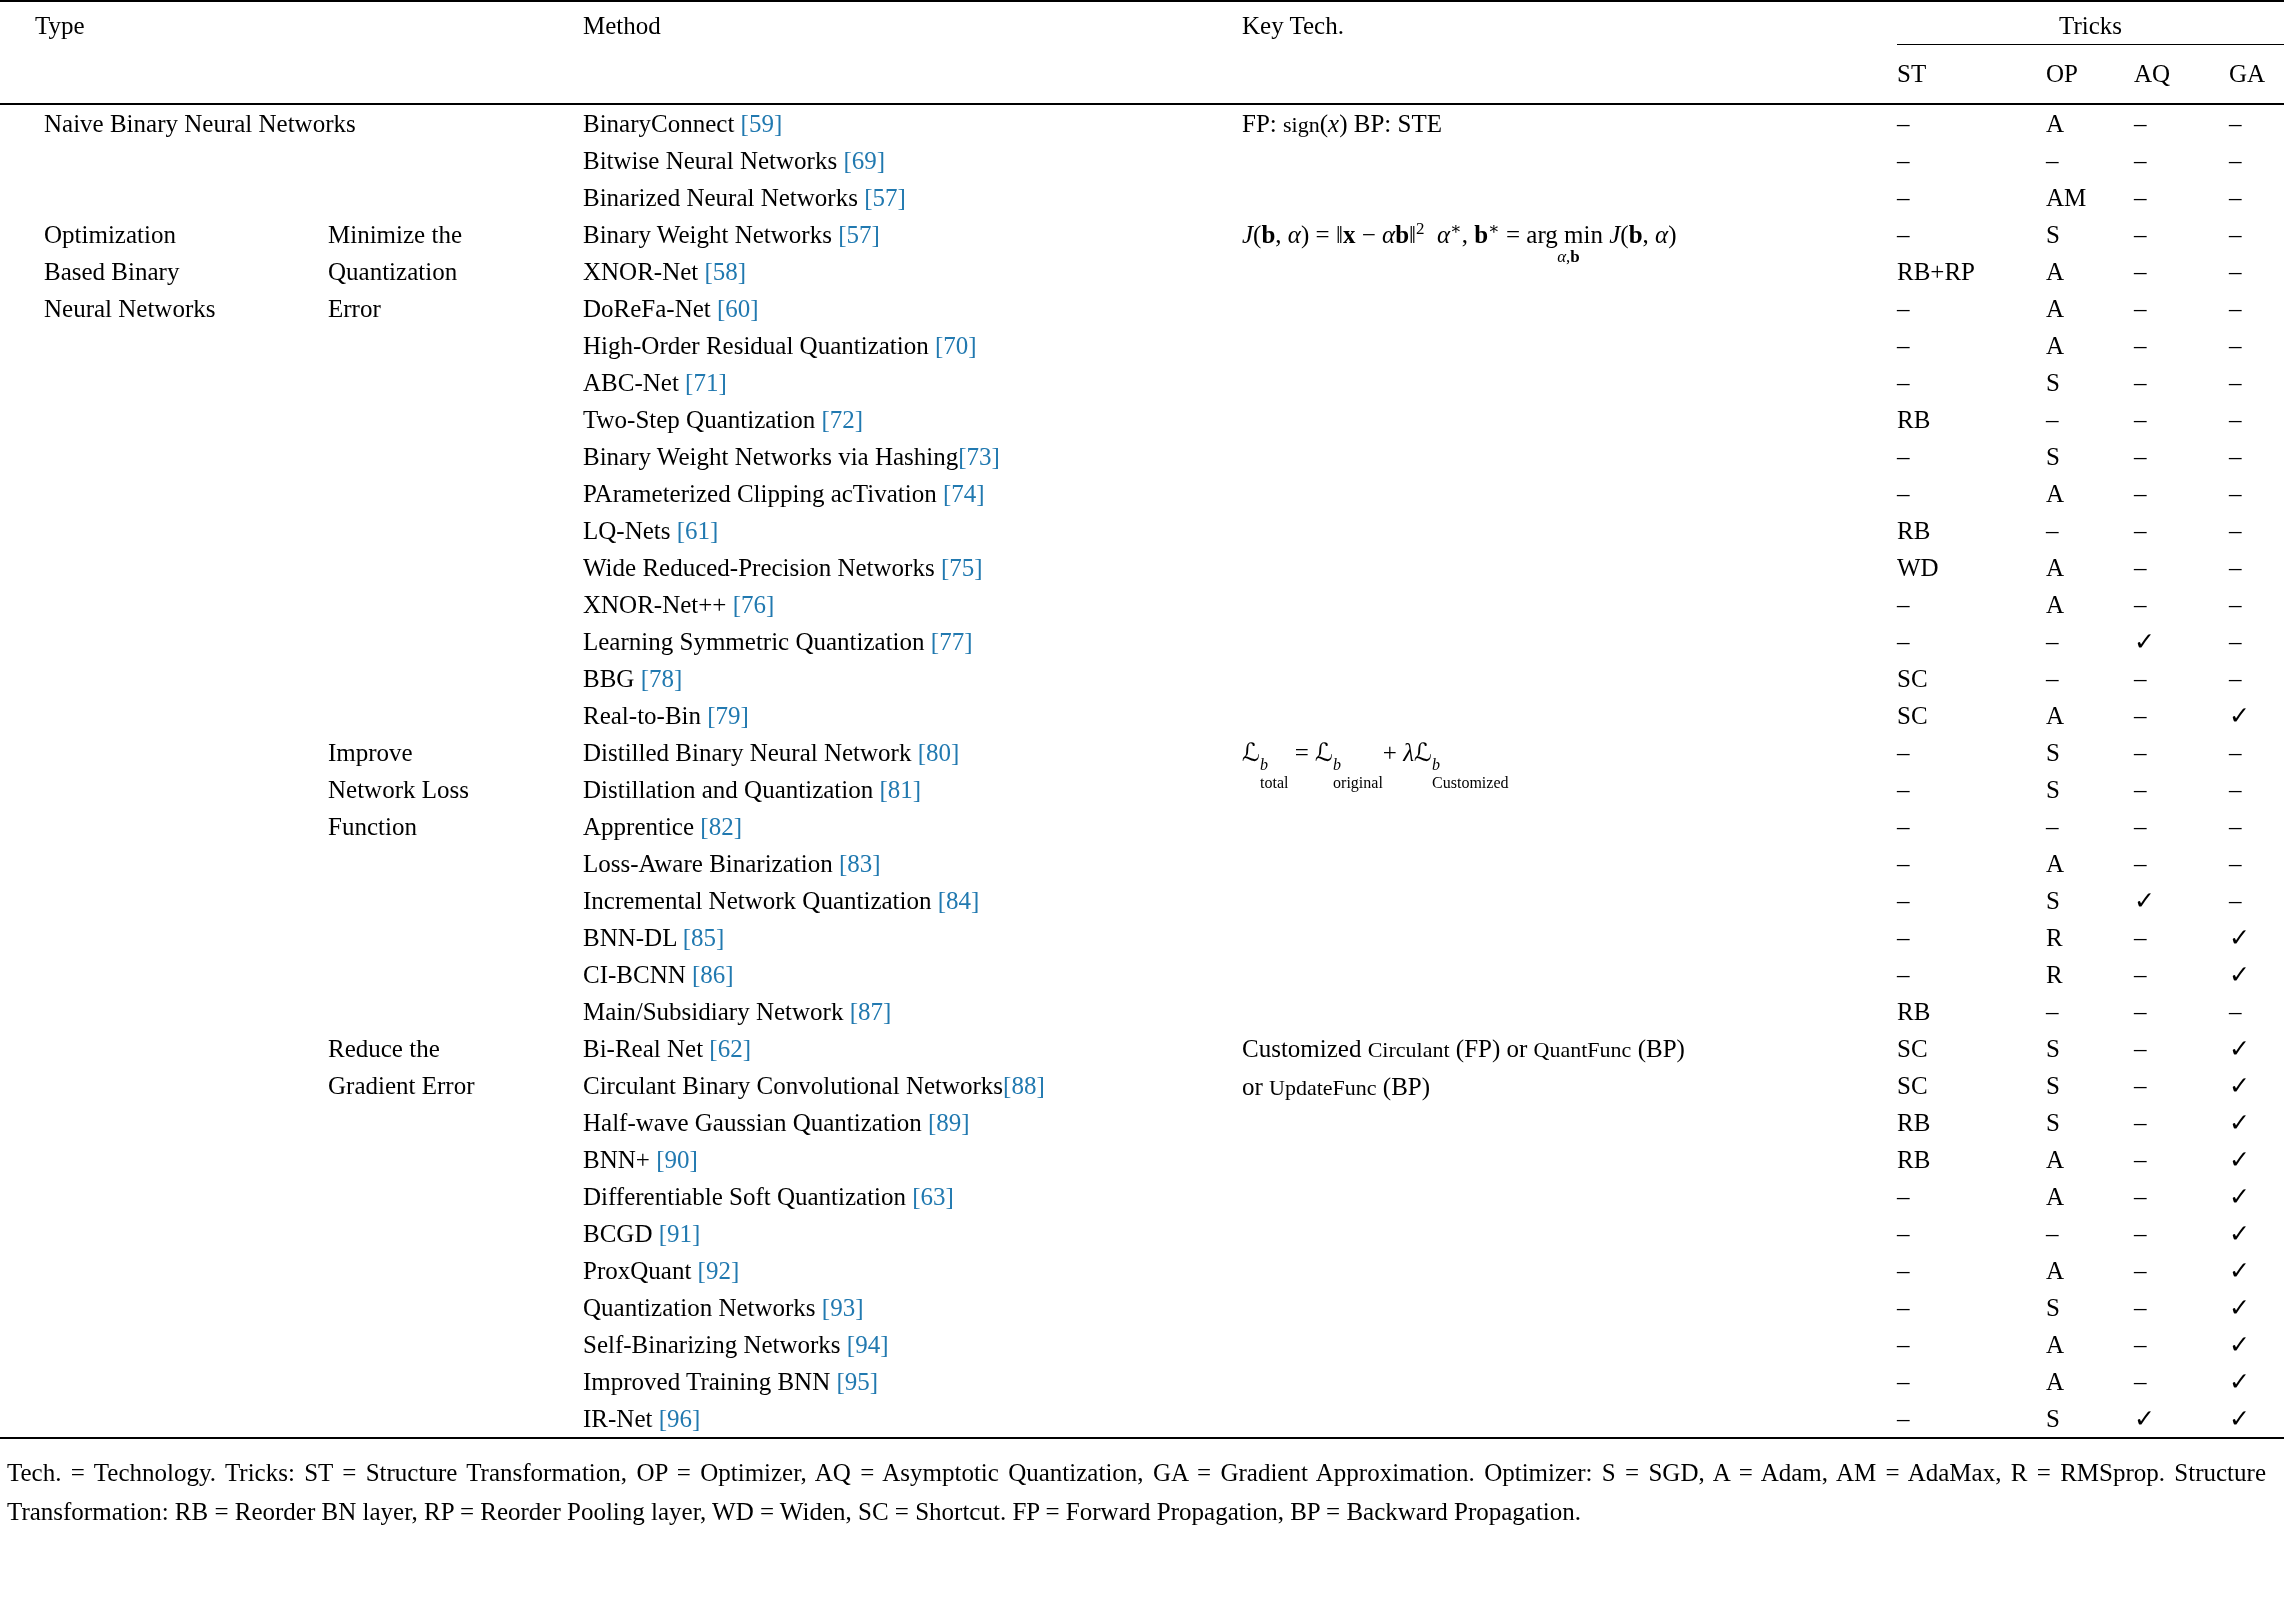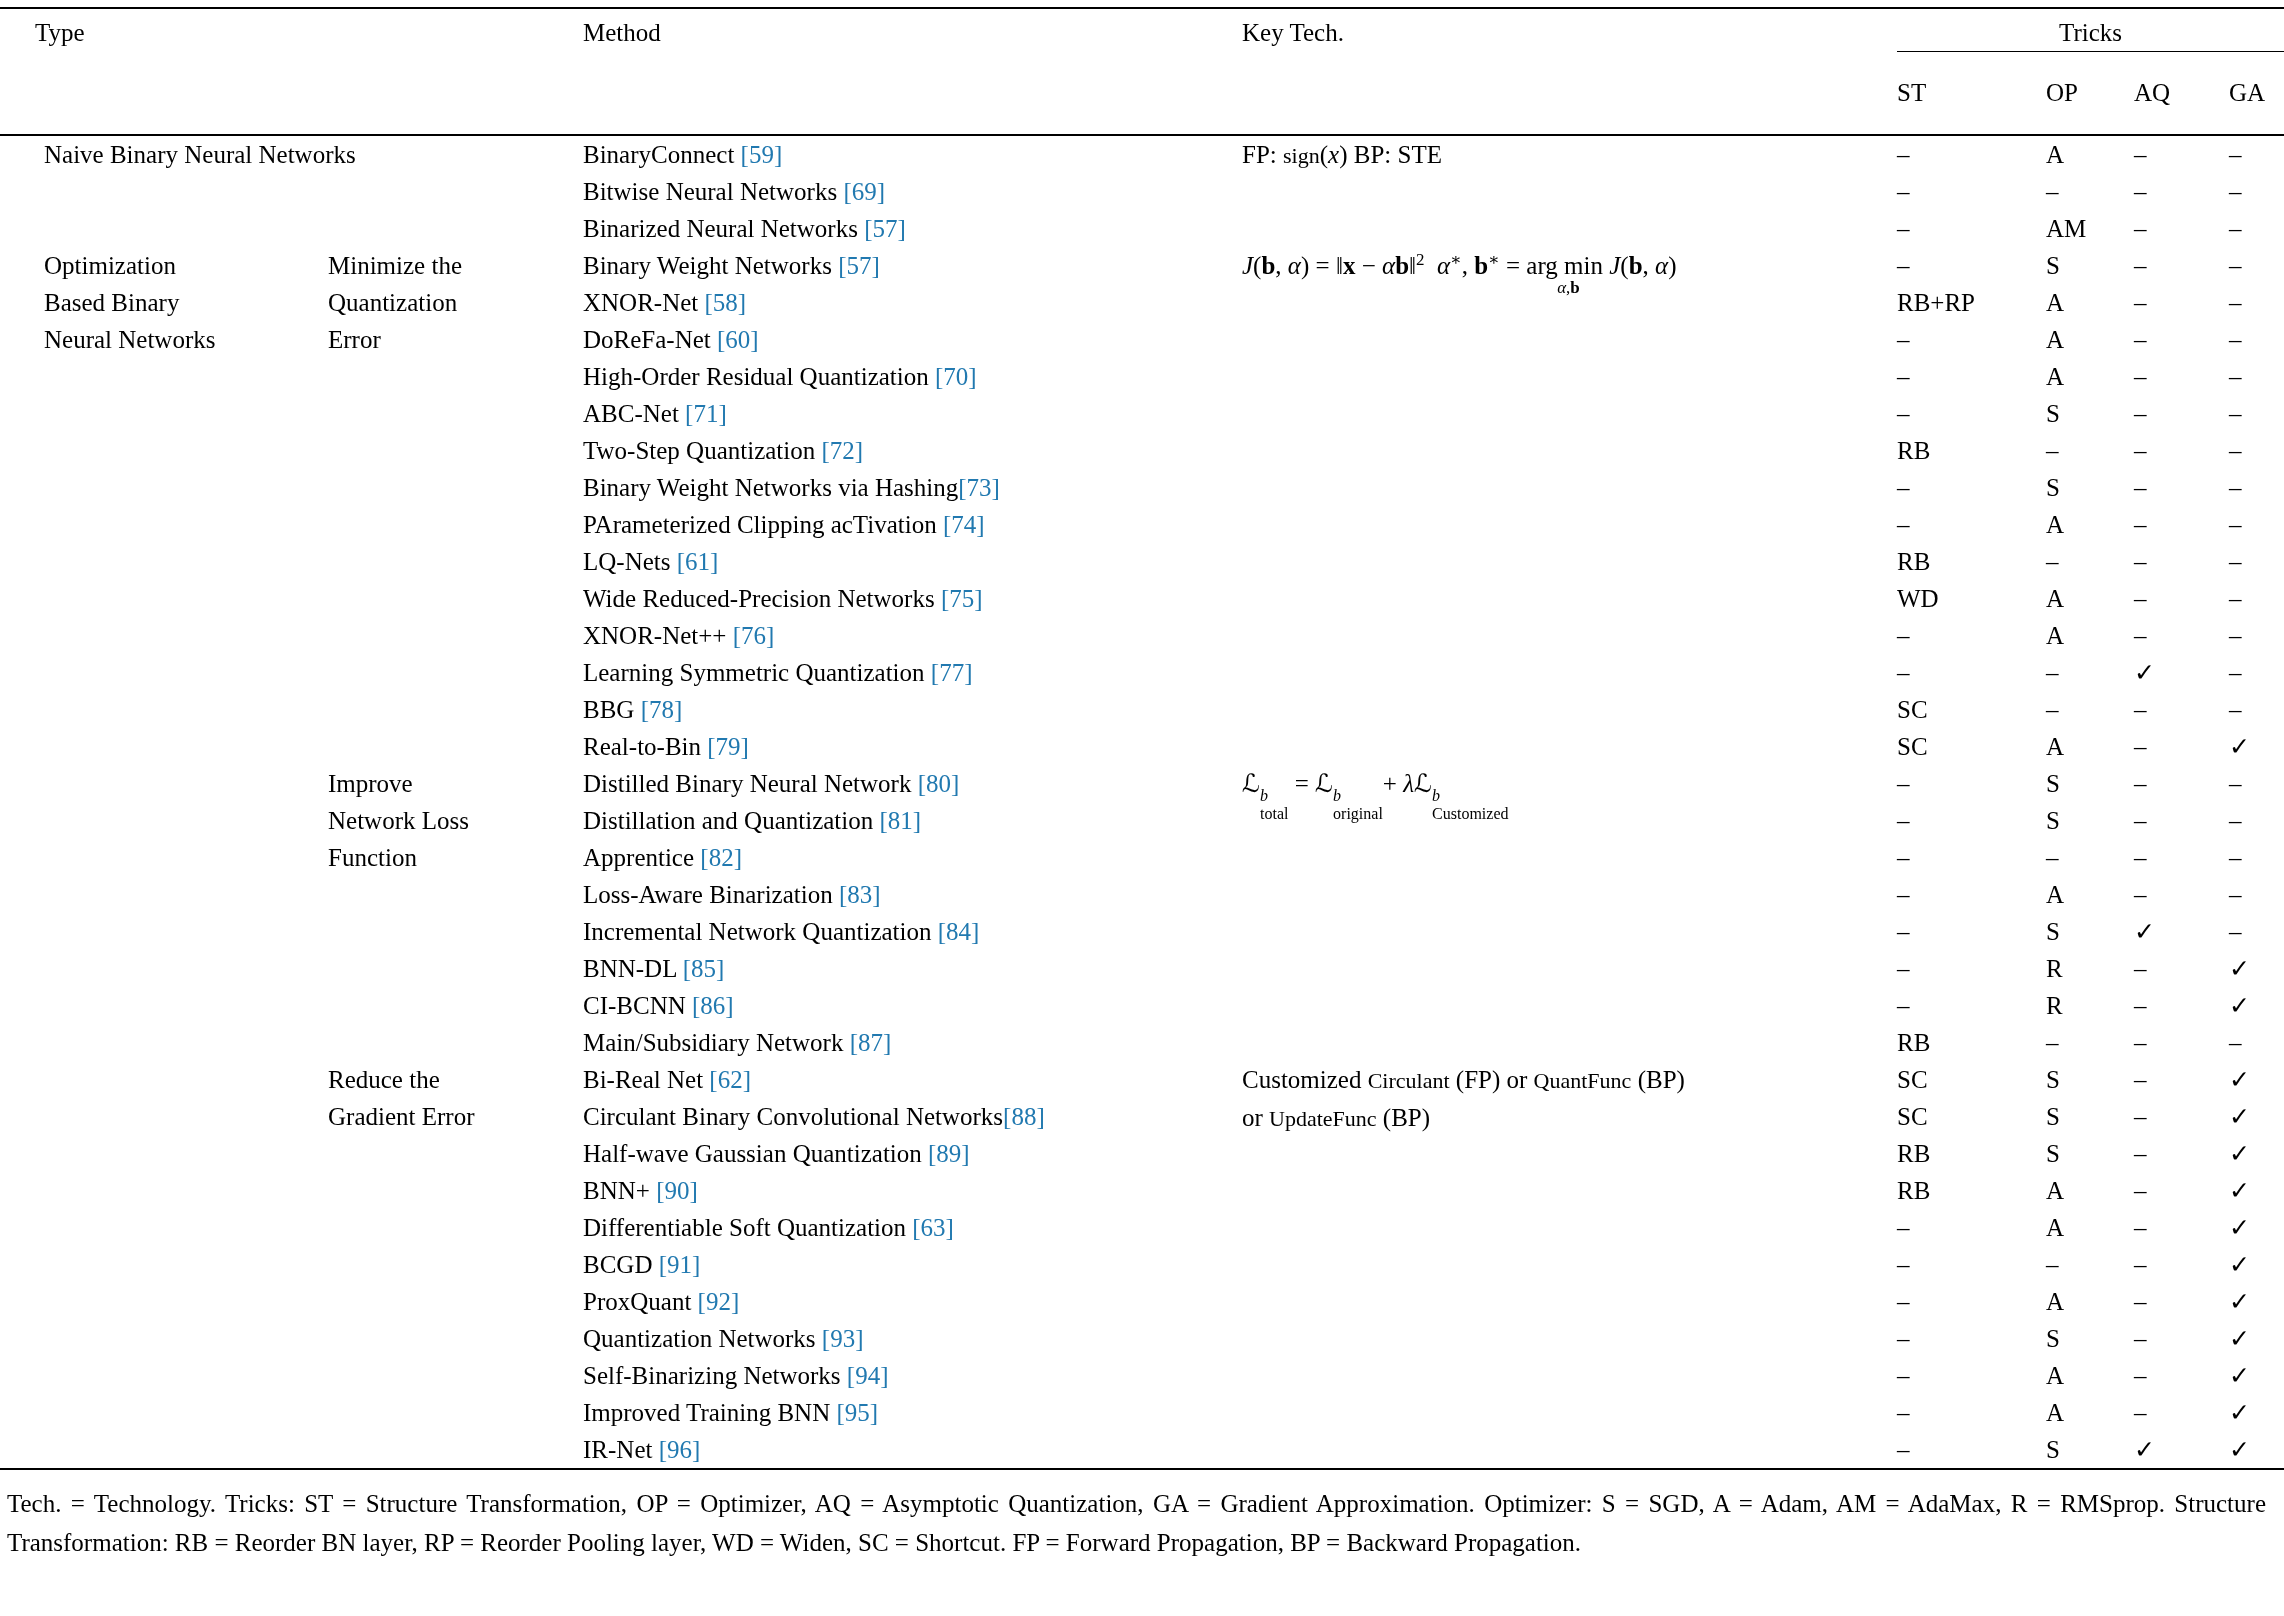--- a/index.html
+++ b/index.html
@@ -8,31 +8,31 @@
   html,body{ margin:0; padding:0; }
   body{
     background:#ffffff; color:#000;
     font-family:"Liberation Serif","DejaVu Serif",serif;
     font-size:25px;
   }
   .sheet{ width:2284px; height:1617px; background:#fff; overflow:hidden; }
 
   table{
     border-collapse:collapse; table-layout:fixed;
-    width:2284px; margin-top:7px;
+    width:2284px; 
     border-top:2.6px solid #000;
   }
   thead{ border-bottom:2.6px solid #000; }
   tbody{ border-bottom:2.6px solid #000; }
 
   th{ font-weight:normal; text-align:left; padding:0; }
   thead tr.row1 th{ vertical-align:top; padding-top:10.4px; height:43px; }
   th.th-type{ padding-left:35px; }
   th.th-tricks{ text-align:center; border-bottom:1.7px solid #000; }
-  thead tr.row2 th{ height:84px; vertical-align:middle; }
+  thead tr.row2 th{ height:60px; vertical-align:middle; }
 
   td{ padding:0; vertical-align:top; }
   tbody tr{ height:37px; }
   .type-cell{ padding-left:44px; }
   .type-cell div,.subtype-cell div{ line-height:37px; white-space:nowrap; }
   .method-cell{ line-height:37px; white-space:nowrap; }
   .keytech-cell{ line-height:37px; white-space:nowrap; }
   .trick-cell{ line-height:37px; white-space:nowrap; }
 
   .cite{ color:var(--link);text-align:right; }

